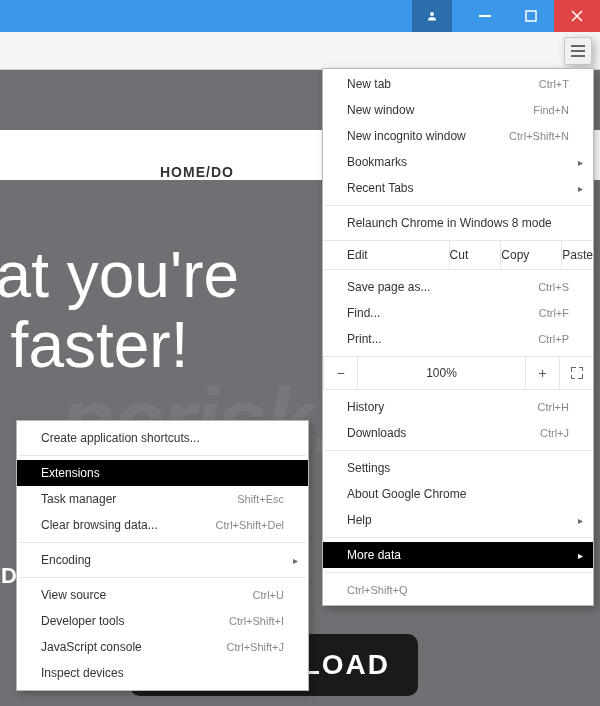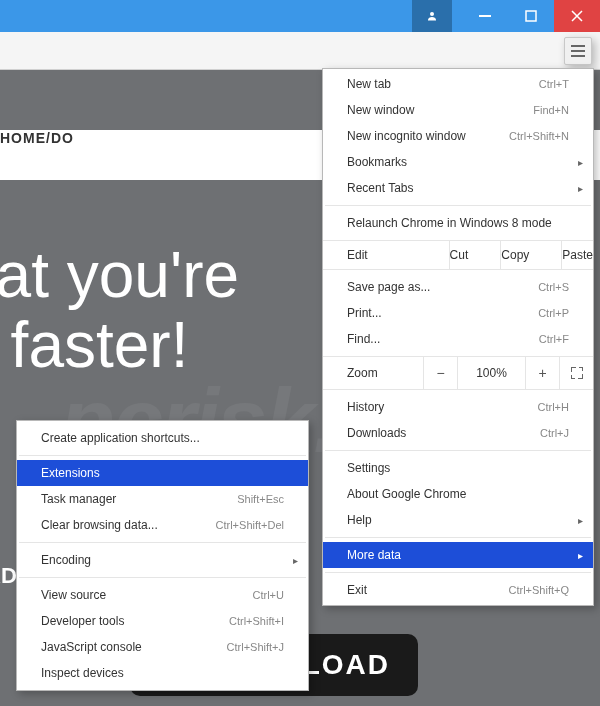--- a/index.html
+++ b/index.html
@@ -12,34 +12,34 @@
 .titlebar .btn svg { width: 12px; height: 12px; }
 
 .toolbar { height: 38px; background: #f5f5f5; border-bottom: 1px solid #d0d0d0; display: flex; justify-content: flex-end; align-items: center; padding-right: 8px; gap: 2px; }
 .toolbar .icon-btn { width: 28px; height: 28px; display: flex; align-items: center; justify-content: center; border: 1px solid transparent; border-radius: 2px; }
 .toolbar .icon-btn.menu { border: 1px solid #c8c8c8; background: #f0f0f0; }
 .toolbar .star { color: #999; font-size: 18px; }
 .toolbar .hamburger { display: flex; flex-direction: column; gap: 3px; }
 .toolbar .hamburger span { width: 14px; height: 2px; background: #666; }
 
 .page { position: absolute; top: 70px; left: 0; right: 0; bottom: 0; background: #6e7073; }
-.page .whitebar { position: absolute; top: 60px; left: 0; right: 0; height: 50px; background: #fff; display: flex; align-items: flex-start; font-weight: bold; font-size: 14px; color: #333; letter-spacing: 1px; }
+.page .whitebar { position: absolute; top: 60px; left: 0; right: 0; height: 50px; background: #fff; display: flex; align-items: flex-end; padding-left: 160px; font-weight: bold; font-size: 14px; color: #333; letter-spacing: 1px; }
 .page .hero { position: absolute; top: 170px; left: -40px; color: #fff; font-size: 64px; font-weight: 300; line-height: 1.1; text-align: center; font-family: "Segoe UI Light", "Helvetica Neue", sans-serif; }
 .page .sidetext { position: absolute; top: 470px; left: -15px; color: #fff; font-weight: bold; font-size: 22px; line-height: 1.1; }
 .download-btn { position: absolute; bottom: 10px; left: 130px; background: #1a1a1a; color: #fff; border-radius: 10px; padding: 14px 28px; display: flex; align-items: center; gap: 14px; font-size: 28px; font-weight: bold; letter-spacing: 2px; }
 .download-btn .circ { width: 34px; height: 34px; border-radius: 50%; background: #e87817; display: flex; align-items: center; justify-content: center; color: #fff; font-size: 20px; }
 
 .watermark { position: absolute; top: 300px; left: 60px; font-size: 90px; color: rgba(255,255,255,0.06); font-weight: bold; font-style: italic; letter-spacing: -2px; }
 
 .menu { position: absolute; background: #fff; border: 1px solid #b8b8b8; box-shadow: 3px 3px 8px rgba(0,0,0,0.25); font-size: 12px; color: #333; }
 .menu-main { top: 68px; right: 6px; width: 272px; }
 .menu-sub { top: 420px; left: 16px; width: 293px; }
 
 .row { height: 26px; display: flex; align-items: center; padding: 0 24px 0 24px; position: relative; }
-.row.hover { background: #1d4ed8; color: #fff; }
+.row.hover { background: #000000; color: #fff; }
 .row .label { flex: 1; }
 .row .shortcut { color: #888; font-size: 11px; }
 .row .arrow { position: absolute; right: 10px; font-size: 10px; color: #666; }
 .row.hover .arrow { color: #fff; }
 .sep { height: 1px; background: #e5e5e5; margin: 4px 2px; }
 
 .row-edit { height: 30px; display: flex; align-items: stretch; border-top: 1px solid #e5e5e5; border-bottom: 1px solid #e5e5e5; margin: 4px 0; gap: 32px; }
 .row-edit .lbl { width: 100px; display: flex; align-items: center; padding-left: 24px; }
 .row-edit .ebtn { flex: 1; border-left: 1px solid #e5e5e5; display: flex; align-items: center; justify-content: center; font-size: 12px; }
 
@@ -147,29 +147,28 @@
     <div class="lbl">Edit</div>
     <div class="ebtn">Cut</div>
     <div class="ebtn">Copy</div>
     <div class="ebtn">Paste</div>
   </div>
   <div class="row">
       <span class="label">Save page as...</span>
       <span class="shortcut">Ctrl+S</span>
     </div>
   <div class="row">
+      <span class="label">Find...</span>
+      <span class="shortcut">Ctrl+F</span>
+    </div>
+  <div class="row">
       <span class="label">Print...</span>
       <span class="shortcut">Ctrl+P</span>
     </div>
-  <div class="row">
-      <span class="label">Find...</span>
-      <span class="shortcut">Ctrl+F</span>
-    </div>
   <div class="row-zoom">
-    <div class="lbl">Zoom</div>
     <div class="zbtn">−</div>
     <div class="zval">100%</div>
     <div class="zbtn">+</div>
     <div class="full">
         <div class="full-icon">
           <span class="b tr"></span>
           <span class="b bl"></span>
         </div>
       </div>
   </div>
@@ -192,21 +191,20 @@
       <span class="label">Help</span>
       <span class="arrow">▸</span>
     </div>
   <div class="sep"></div>
   <div class="row hover">
       <span class="label">More data</span>
       <span class="arrow">▸</span>
     </div>
   <div class="sep"></div>
   <div class="row">
-      <span class="label">Exit</span>
       <span class="shortcut">Ctrl+Shift+Q</span>
     </div>
 </div>
 
 <div class="menu menu-sub">
   <div class="row">
       <span class="label">Create application shortcuts...</span>
     </div>
   <div class="sep"></div>
   <div class="row hover">

